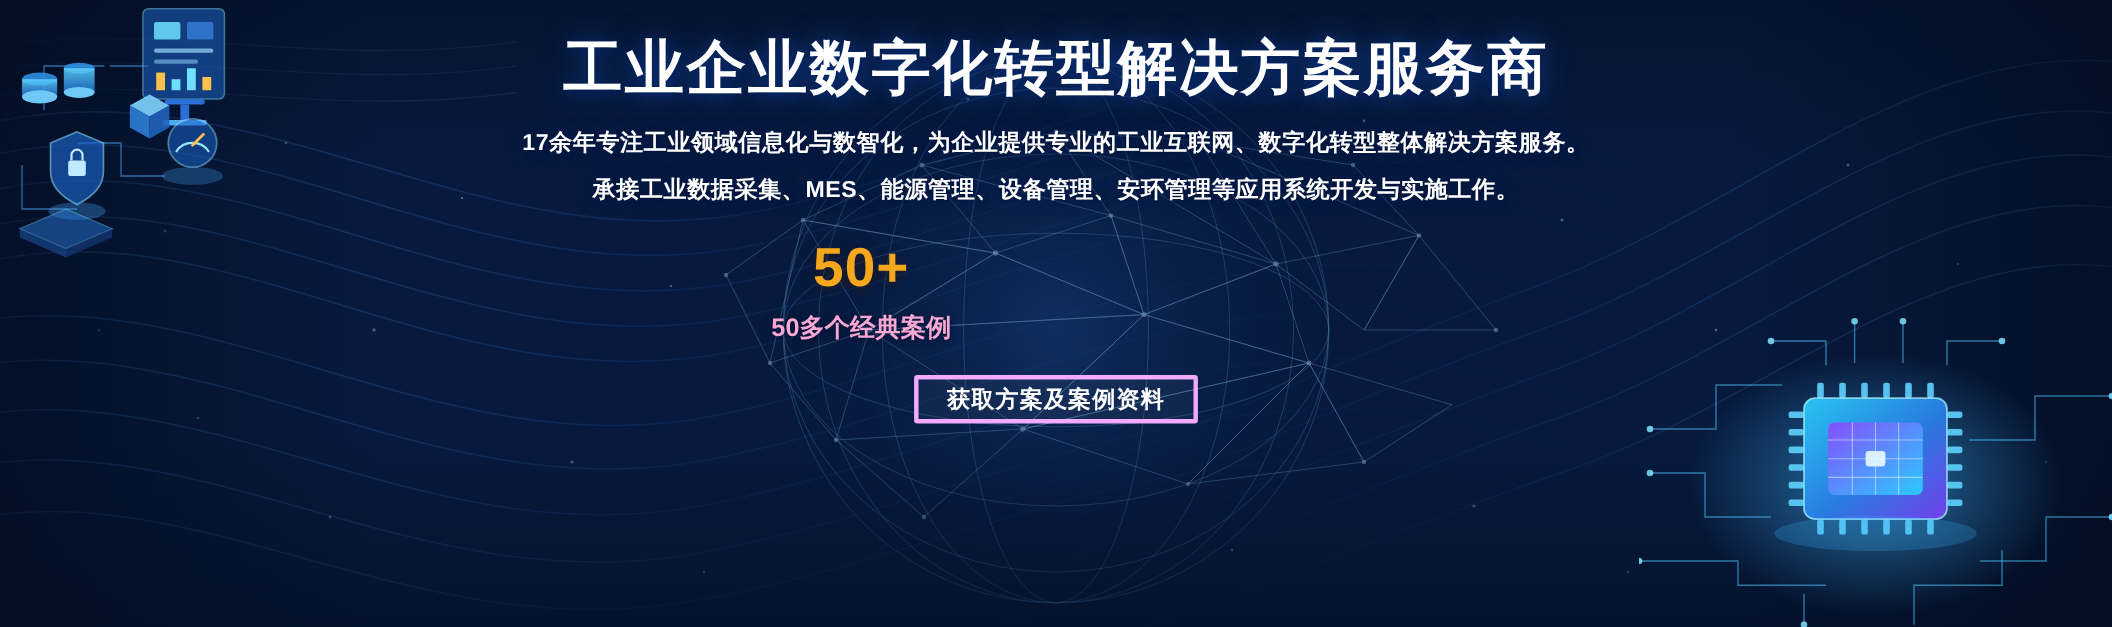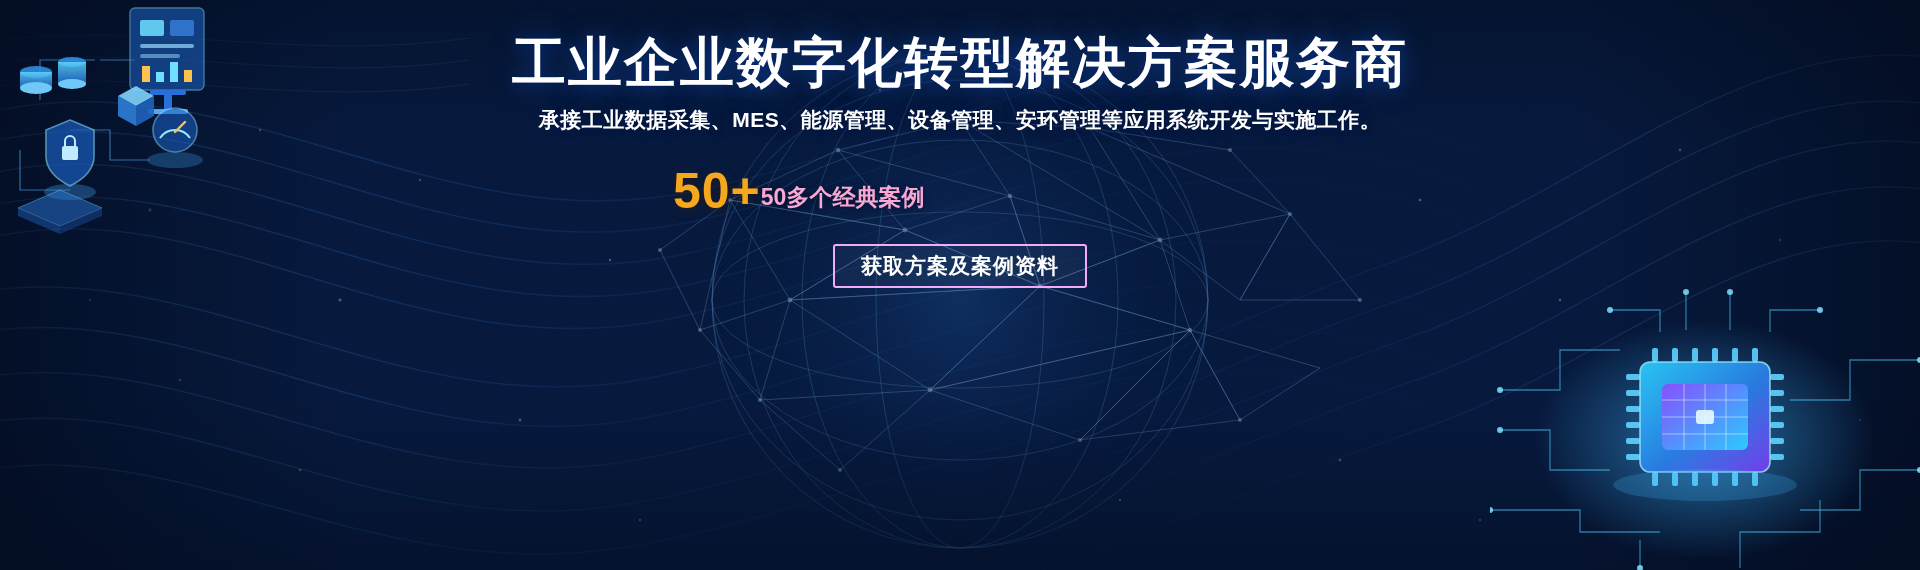--- a/index.html
+++ b/index.html
@@ -62,21 +62,21 @@
   .sub-1 { margin-top:24px; font-size:21px; letter-spacing:.5px; }
   .sub-2 { margin-top:15px; font-size:21px; letter-spacing:.5px; }
   .sub-3 { margin-top:19px; font-size:21px; letter-spacing:.5px; }
 
   .stats {
     margin-top:32px;
     display:flex;
     gap:134px;
     align-items:flex-start;
   }
-  .stat { display:flex; flex-direction:row; align-items:center; width:220px; }
+  .stat { display:flex; flex-direction:column; align-items:center; width:220px; }
   .stat-num {
     font-size:50px;
     font-weight:bold;
     color:#f5a81c;
     line-height:1;
     letter-spacing:1px;
     text-shadow:0 2px 10px rgba(60,25,0,.55);
   }
   .stat-label {
     margin-top:14px;
@@ -85,21 +85,21 @@
     color:#f9a8d4;
     white-space:nowrap;
     text-shadow:0 1px 6px rgba(2,16,48,.9);
   }
 
   .cta {
     margin-top:28px;
     display:inline-flex; align-items:center; justify-content:center;
     min-width:216px; height:44px;
     padding:12px 26px;
-    border:2px solid #f0abfc;
+    border:4px solid #f0abfc;
     border-radius:3px;
     background:rgba(255,255,255,0.04);
     color:#ffffff;
     font-size:21px;
     font-weight:bold;
     letter-spacing:1px;
     cursor:pointer;
     white-space:nowrap;
   }
 
@@ -403,20 +403,21 @@
 
     <ellipse cx="215" cy="215" rx="92" ry="16" fill="#3fb8ff" opacity=".22"></ellipse>
   </svg>
 
   <div class="vignette"></div>
 
   <div class="content">
 
     <h1 class="headline">工业企业数字化转型解决方案服务商</h1>
 
+    <p class="sub sub-1">17余年专注工业领域信息化与数智化，为企业提供专业的工业互联网、数字化转型整体解决方案服务。</p>
     <p class="sub sub-2">承接工业数据采集、MES、能源管理、设备管理、安环管理等应用系统开发与实施工作。</p>
 
     <div class="stats">
       <div class="stat">
         <div class="stat-num">50+</div>
         <div class="stat-label">50多个经典案例</div>
       </div>
       <div class="stat">
       </div>
     </div>

